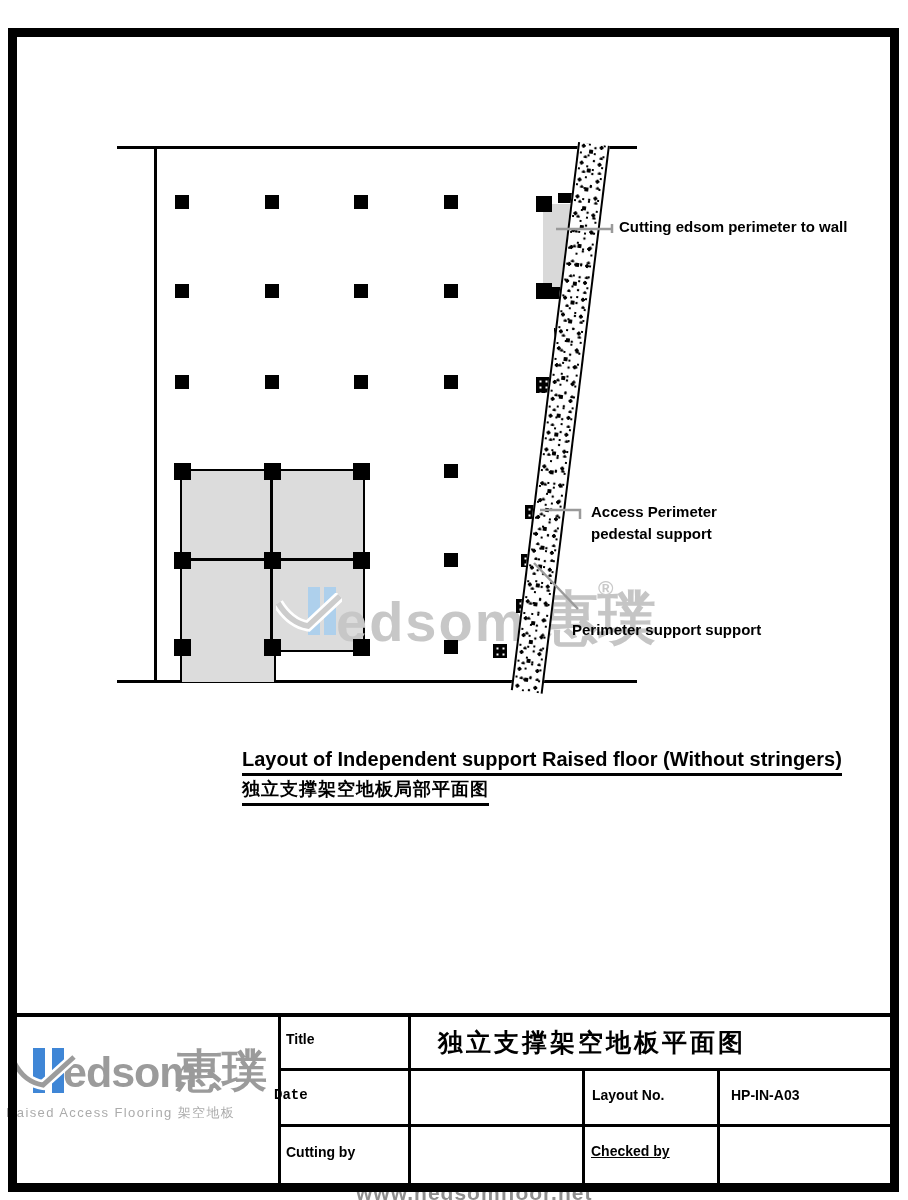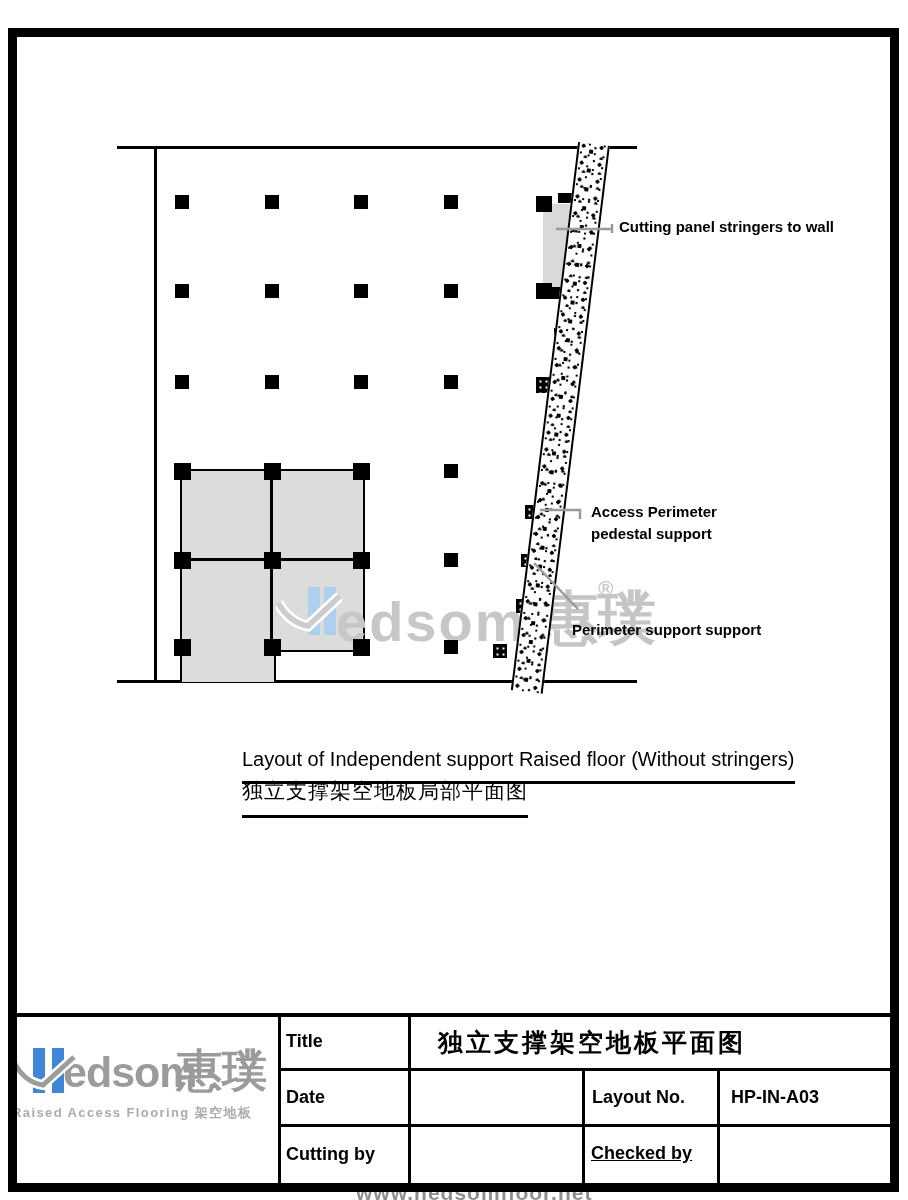--- a/index.html
+++ b/index.html
@@ -27,44 +27,44 @@
         background-image:
           radial-gradient(circle at 4px 3px,#000 1.7px,rgba(0,0,0,0) 1.9px),
           radial-gradient(circle at 12px 8px,#000 2.1px,rgba(0,0,0,0) 2.3px),
           radial-gradient(circle at 7px 14px,#000 1.5px,rgba(0,0,0,0) 1.7px),
           radial-gradient(circle at 16px 4px,#000 1.4px,rgba(0,0,0,0) 1.6px),
           radial-gradient(circle at 2px 10px,#000 1.2px,rgba(0,0,0,0) 1.4px),
           radial-gradient(circle at 10px 1px,#000 1.3px,rgba(0,0,0,0) 1.5px);
         background-size:18px 17px,21px 19px,16px 15px,19px 13px,14px 16px,15px 11px;}
   .leaders{position:absolute;left:0;top:0;z-index:5;}
   .ann{position:absolute;z-index:6;font-weight:bold;font-size:15px;line-height:22px;white-space:nowrap;}
-  .cap{position:absolute;font-weight:normal;border-bottom:3px solid #000;padding-bottom:10px;
+  .cap{position:absolute;font-weight:bold;border-bottom:3px solid #000;padding-bottom:2px;
        white-space:nowrap;z-index:6;}
   .cap-en{left:242px;top:748px;font-size:20px;letter-spacing:0px;}
-  .cap-zh{left:242px;top:777px;font-size:21px;letter-spacing:1px;
+  .cap-zh{left:242px;top:777px;font-size:18px;letter-spacing:1px;
           font-family:"Liberation Serif","DejaVu Serif",serif;}
   
   .wm{position:absolute;left:278px;top:575px;width:400px;height:84px;z-index:2;}
   .wm .bar{position:absolute;top:12px;width:12px;height:48px;background:#aed0ec;}
   .wm .txt{position:absolute;top:19px;font-size:56px;font-weight:bold;color:#c7c7c7;
            line-height:1;letter-spacing:2px;}
   .wm .cjk{position:absolute;left:262px;top:14px;font-size:58px;font-weight:bold;color:#c5c5c5;line-height:1;}
   .wm .reg{position:absolute;left:320px;top:1px;font-size:21px;color:#c9c9c9;font-weight:bold;}
   
   .tline{position:absolute;background:#000;z-index:7;}
-  .tb-label{position:absolute;font-weight:bold;font-size:18px;z-index:8;white-space:nowrap;}
+  .tb-label{position:absolute;font-weight:bold;font-size:14px;z-index:8;white-space:nowrap;}
   .tb-title-zh{position:absolute;left:438px;top:1026px;font-size:25px;font-weight:600;letter-spacing:3px;
                font-family:"Liberation Serif","DejaVu Serif",serif;z-index:8;white-space:nowrap;}
   
   .logo .bar{position:absolute;top:1048px;width:12px;height:45px;background:#3f86d6;z-index:8;}
   .logo-edsom{position:absolute;left:63px;top:1051px;font-size:43px;font-weight:bold;color:#9b9b9b;
               line-height:1;letter-spacing:-1px;z-index:8;}
   .logo-cjk{position:absolute;left:177px;top:1048px;font-size:45px;font-weight:bold;color:#9b9b9b;
             line-height:1;z-index:8;}
-  .logo-sub{position:absolute;left:12px;top:1104px;font-size:13px;font-weight:bold;color:#ababab;
+  .logo-sub{position:absolute;left:6px;top:1104px;font-size:13px;font-weight:normal;color:#ababab;
             letter-spacing:1.4px;z-index:8;white-space:nowrap;}
   .swoosh{position:absolute;z-index:9;}
   .footer-wm{position:absolute;left:356px;top:1181px;font-size:21px;font-weight:bold;color:#8f8f8f;
              letter-spacing:1px;z-index:5;white-space:nowrap;}
 </style>
 </head>
 <body>
 
 <div class="page">
 
@@ -135,21 +135,21 @@
       </div>
 
     <div class="wall"></div>
 
     <svg class="leaders" width="908" height="1200" viewBox="0 0 908 1200">
       <path d="M556 229 H612 M612 224 V233" fill="none" stroke="#9a9a9a" stroke-width="2.5"></path>
       <path d="M540 510 H580 L580 519" fill="none" stroke="#9a9a9a" stroke-width="2.5"></path>
       <path d="M534 563 L578 609" fill="none" stroke="#9a9a9a" stroke-width="2.5"></path>
     </svg>
 
-    <div class="ann" style="left:619px;top:216px;">Cutting panel stringers to wall</div>
+    <div class="ann" style="left:619px;top:216px;">Cutting edsom perimeter to wall</div>
     <div class="ann" style="left:591px;top:501px;">
       <div>Access Perimeter</div>
       <div>pedestal support</div>
     </div>
     <div class="ann" style="left:572px;top:619px;">Perimeter support support</div>
 
     <div class="cap cap-en">Layout of Independent support Raised floor (Without stringers)</div>
     <div class="cap cap-zh">独立支撑架空地板局部平面图</div>
   </div>
 
@@ -158,21 +158,21 @@
     <div class="tline" style="left:8px;top:1013px;width:891px;height:4px;"></div>
     <div class="tline" style="left:278px;top:1068px;width:621px;height:3px;"></div>
     <div class="tline" style="left:278px;top:1124px;width:621px;height:3px;"></div>
     <div class="tline" style="left:278px;top:1013px;width:3px;height:170px;"></div>
     <div class="tline" style="left:408px;top:1013px;width:3px;height:170px;"></div>
     <div class="tline" style="left:582px;top:1068px;width:3px;height:115px;"></div>
     <div class="tline" style="left:717px;top:1068px;width:3px;height:115px;"></div>
 
     <div class="tb-label" style="left:286px;top:1031px;">Title</div>
     <div class="tb-title-zh">独立支撑架空地板平面图</div>
-    <div class="tb-label" style="left:286px;top:1087px;">Date</div>
+    <div class="tb-label" style="left:274px;top:1087px;font-family:Liberation Mono, monospace;">Date</div>
     <div class="tb-label" style="left:420px;top:1087px;"></div>
     <div class="tb-label" style="left:592px;top:1087px;">Layout No.</div>
     <div class="tb-label" style="left:731px;top:1087px;">HP-IN-A03</div>
     <div class="tb-label" style="left:286px;top:1144px;">Cutting by</div>
     <div class="tb-label" style="left:420px;top:1144px;"></div>
     <div class="tb-label" style="left:591px;top:1143px;text-decoration:underline;">Checked by</div>
     <div class="tb-label" style="left:731px;top:1143px;"></div>
 
     <div class="logo">
       <div class="bar" style="left:33px;"></div>

